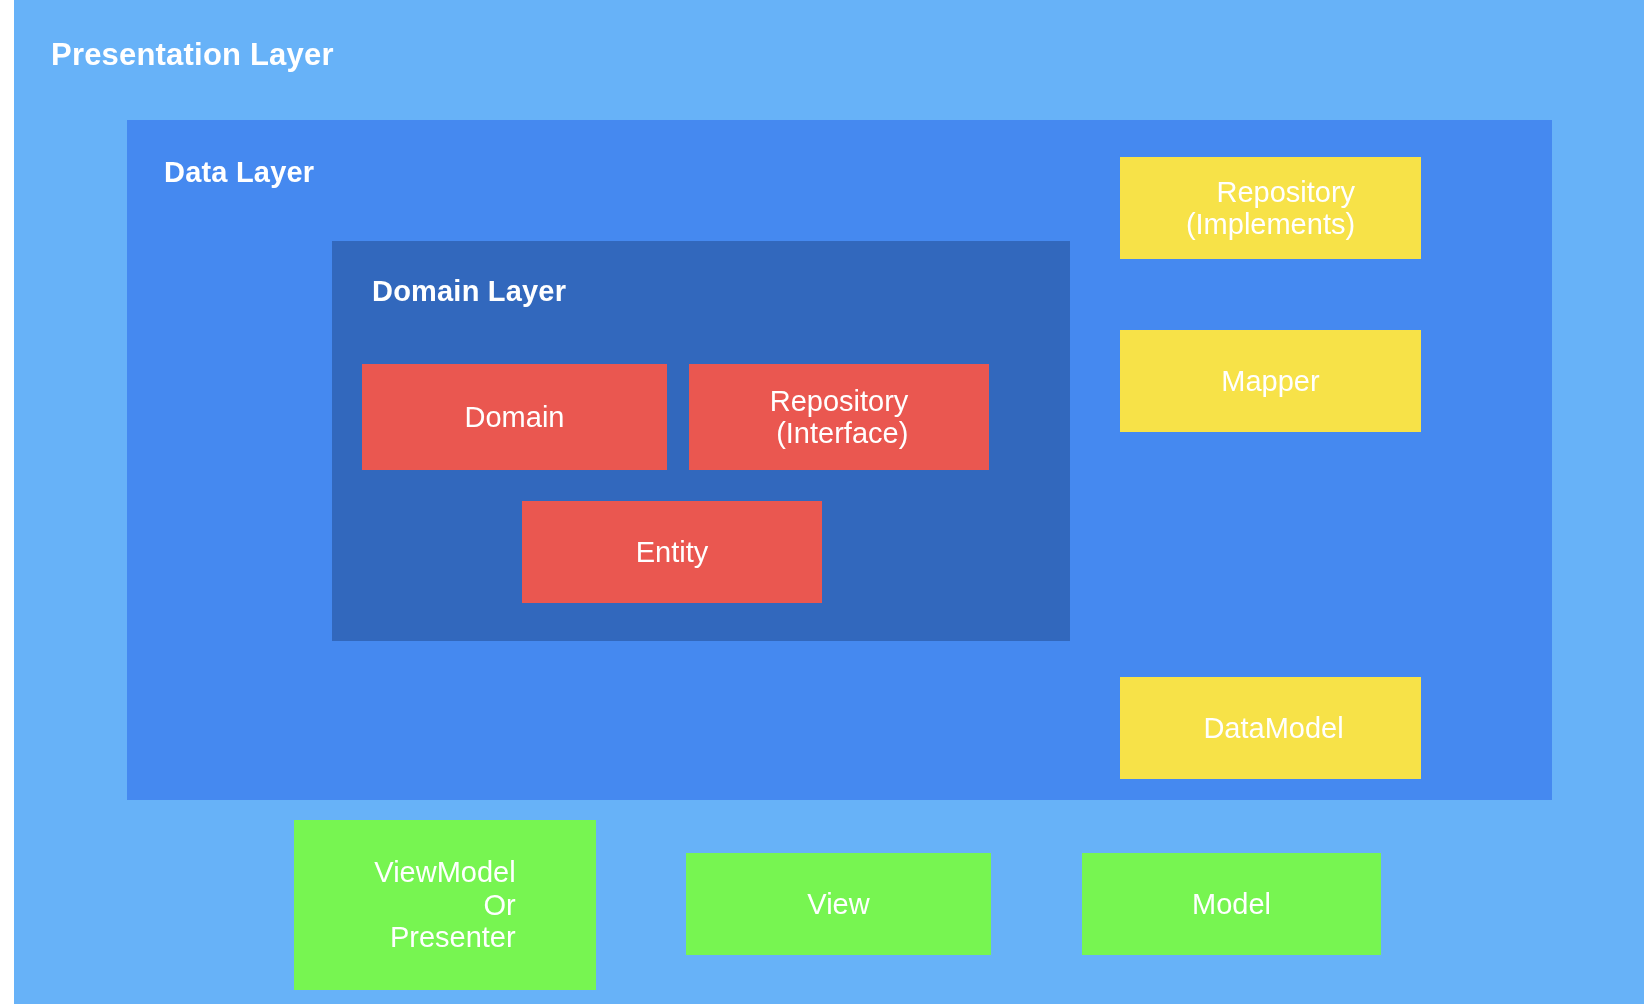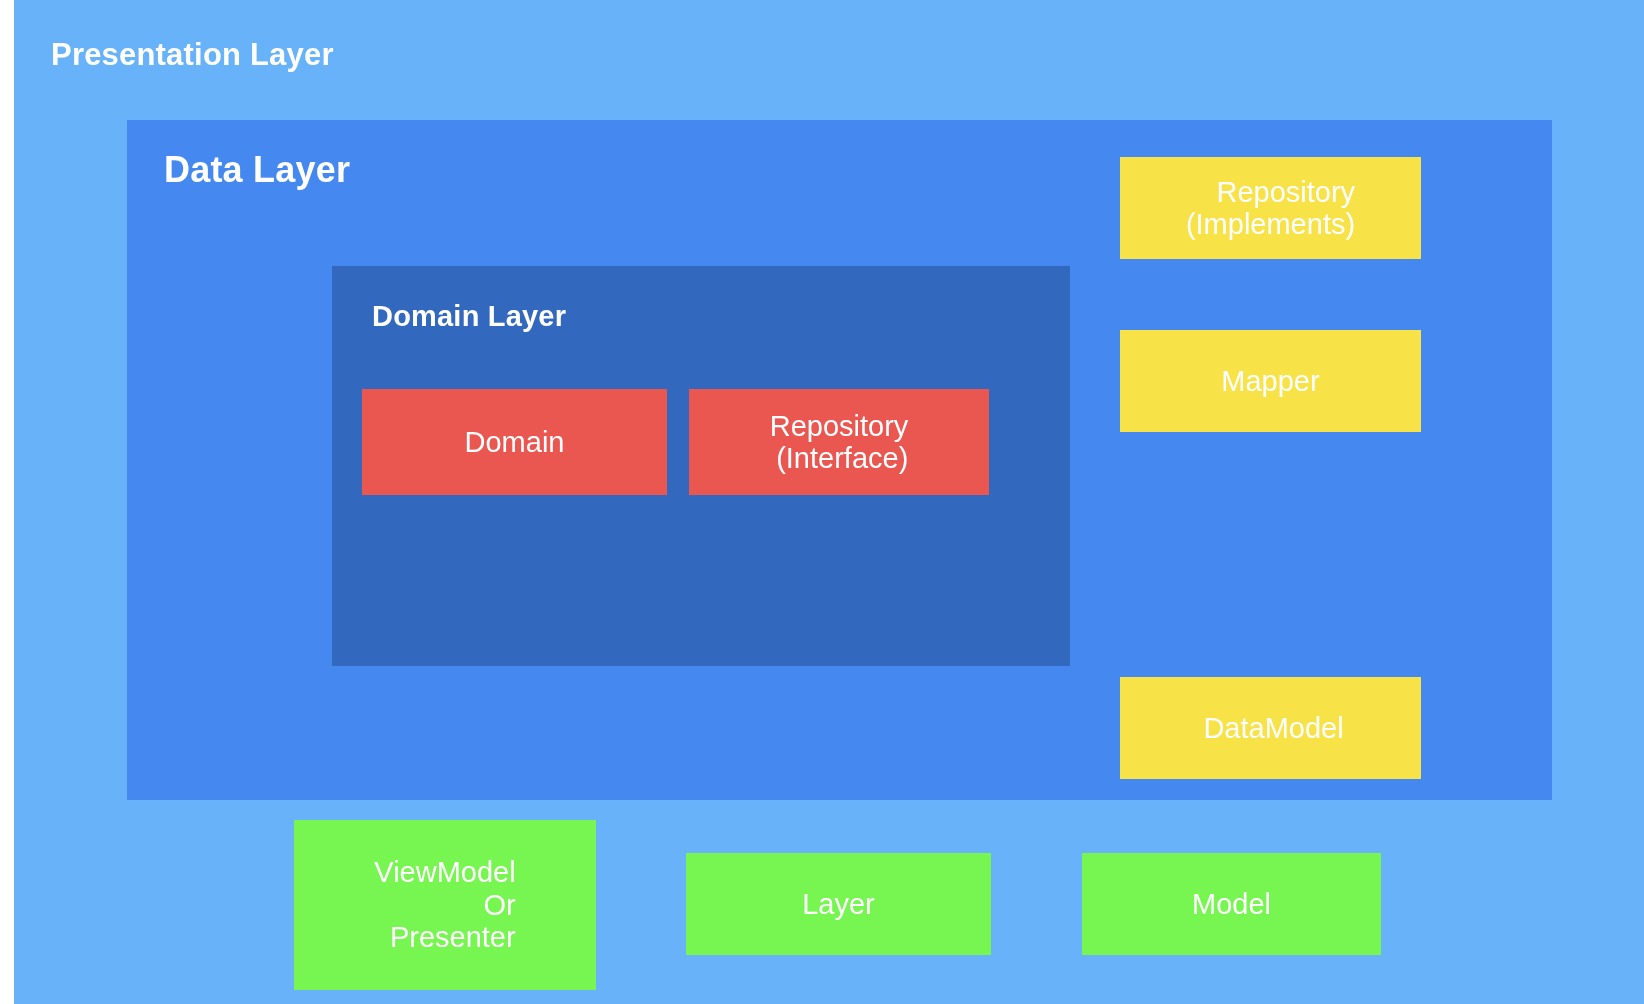--- a/index.html
+++ b/index.html
@@ -47,29 +47,29 @@
     position: absolute;
     left: 113px;
     top: 120px;
     width: 1425px;
     height: 680px;
     background: #4589f0;
   }
 
   #data-layer-title {
     left: 37px;
-    top: 32px;
-    font-size: 36px;
+    top: 38px;
+    font-size: 29px;
   }
 
   
   #domain-layer {
     position: absolute;
     left: 205px;   
-    top: 146px;    
+    top: 121px;    
     width: 738px;  
     height: 400px; 
     background: #3268bd;
   }
 
   #domain-layer-title {
     left: 40px;
     top: 36px;
     font-size: 29px;
   }
@@ -157,34 +157,35 @@
 
     <div id="domain-layer">
 
       <div class="layer-title" id="domain-layer-title">Domain Layer</div>
 
       <div class="node-box node-red" id="node-usecase">Domain</div>
 
       <div class="node-box node-red" id="node-repository-interface">Repository
 (Interface)</div>
 
+      <div class="node-box node-red" id="node-entity">Entity</div>
 
     </div>
 
     <div class="node-box node-yellow" id="node-repository-implements">Repository
 (Implements)</div>
 
     <div class="node-box node-yellow" id="node-mapper">Mapper</div>
 
 
     <div class="node-box node-yellow" id="node-datamodel">DataModel</div>
 
   </div>
 
   <div class="node-box node-green" id="node-viewmodel-presenter">ViewModel
 Or
 Presenter</div>
 
-  <div class="node-box node-green" id="node-view">Layer</div>
+  <div class="node-box node-green" id="node-view">View</div>
 
   <div class="node-box node-green" id="node-model">Model</div>
 
 </div>
 
 </body></html>

